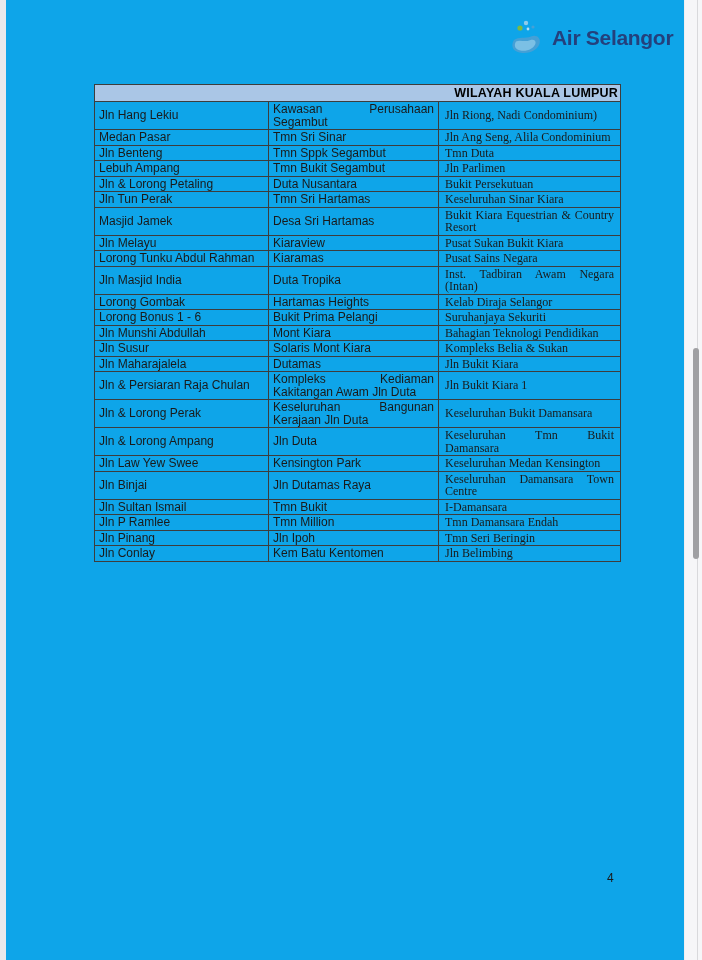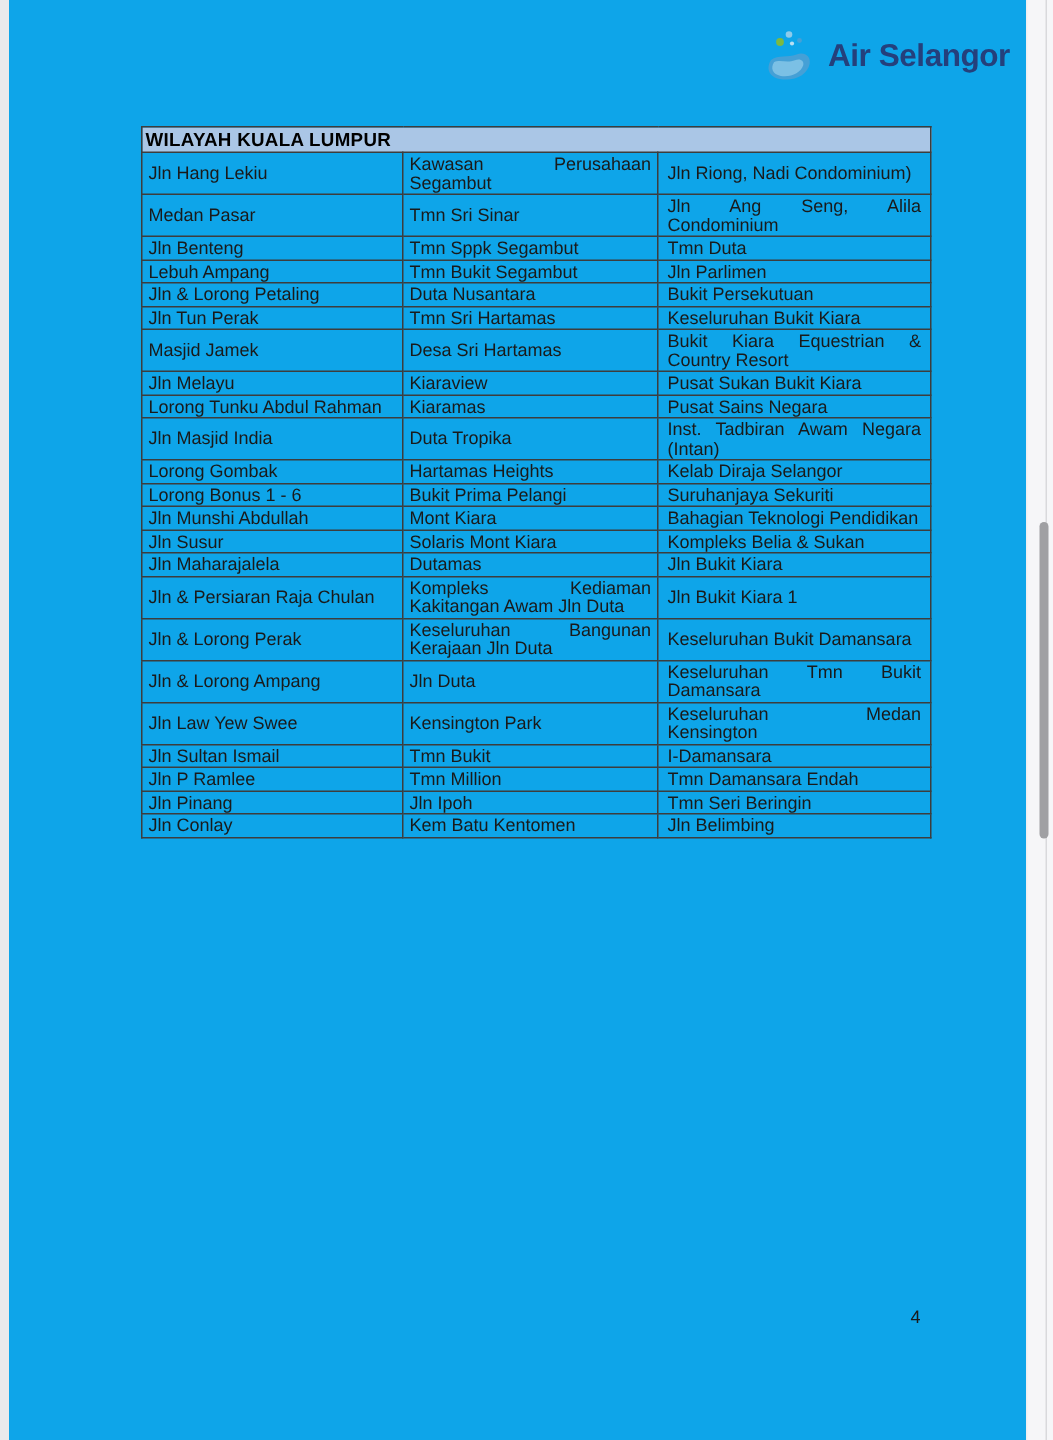--- a/index.html
+++ b/index.html
@@ -32,28 +32,28 @@
     position:absolute;left:88px;top:84px;
     border-collapse:collapse;table-layout:fixed;width:526px;
     font-size:12px;
   }
   .doc-table th,.doc-table td{
     border:1px solid #3d3d3d;
     vertical-align:middle;
   }
   .doc-table th{
     background:#aac6e6;
-    font-size:12.5px;font-weight:bold;text-align:left;
+    font-size:12.5px;font-weight:bold;text-align:right;
     padding:1px 2px;letter-spacing:0.2px;color:#000;
   }
   .doc-table td{
     padding:1px 4px;line-height:12.5px;
     text-align:justify;
   }
-  .doc-table td:nth-child(3){padding:1px 6px;}
+  .doc-table td:nth-child(3){padding:1px 6px;font-family:Liberation Serif, serif;}
   
   .page-number{
     position:absolute;left:601px;top:871px;
     font-size:12px;color:#1a1a1a;
   }
   
   .right-gutter{
     position:absolute;right:0;top:0;width:17px;height:100%;
     background:#f6f6f8;border-left:1px solid #efeff1;
   }
@@ -120,21 +120,21 @@
           <td>Jln Parlimen</td>
         </tr>
         <tr>
           <td>Jln &amp; Lorong Petaling</td>
           <td>Duta Nusantara</td>
           <td>Bukit Persekutuan</td>
         </tr>
         <tr>
           <td>Jln Tun Perak</td>
           <td>Tmn Sri Hartamas</td>
-          <td>Keseluruhan Bukit Kiara</td>
+          <td>Keseluruhan Sinar Kiara</td>
         </tr>
         <tr>
           <td>Masjid Jamek</td>
           <td>Desa Sri Hartamas</td>
           <td>Bukit Kiara Equestrian &amp; Country Resort</td>
         </tr>
         <tr>
           <td>Jln Melayu</td>
           <td>Kiaraview</td>
           <td>Pusat Sukan Bukit Kiara</td>
@@ -186,20 +186,25 @@
         </tr>
         <tr>
           <td>Jln &amp; Lorong Ampang</td>
           <td>Jln Duta</td>
           <td>Keseluruhan Tmn Bukit Damansara</td>
         </tr>
         <tr>
           <td>Jln Law Yew Swee</td>
           <td>Kensington Park</td>
           <td>Keseluruhan Medan Kensington</td>
+        </tr>
+        <tr>
+          <td>Jln Binjai</td>
+          <td>Jln Dutamas Raya</td>
+          <td>Keseluruhan Damansara Town Centre</td>
         </tr>
         <tr>
           <td>Jln Sultan Ismail</td>
           <td>Tmn Bukit</td>
           <td>I-Damansara</td>
         </tr>
         <tr>
           <td>Jln P Ramlee</td>
           <td>Tmn Million</td>
           <td>Tmn Damansara Endah</td>

